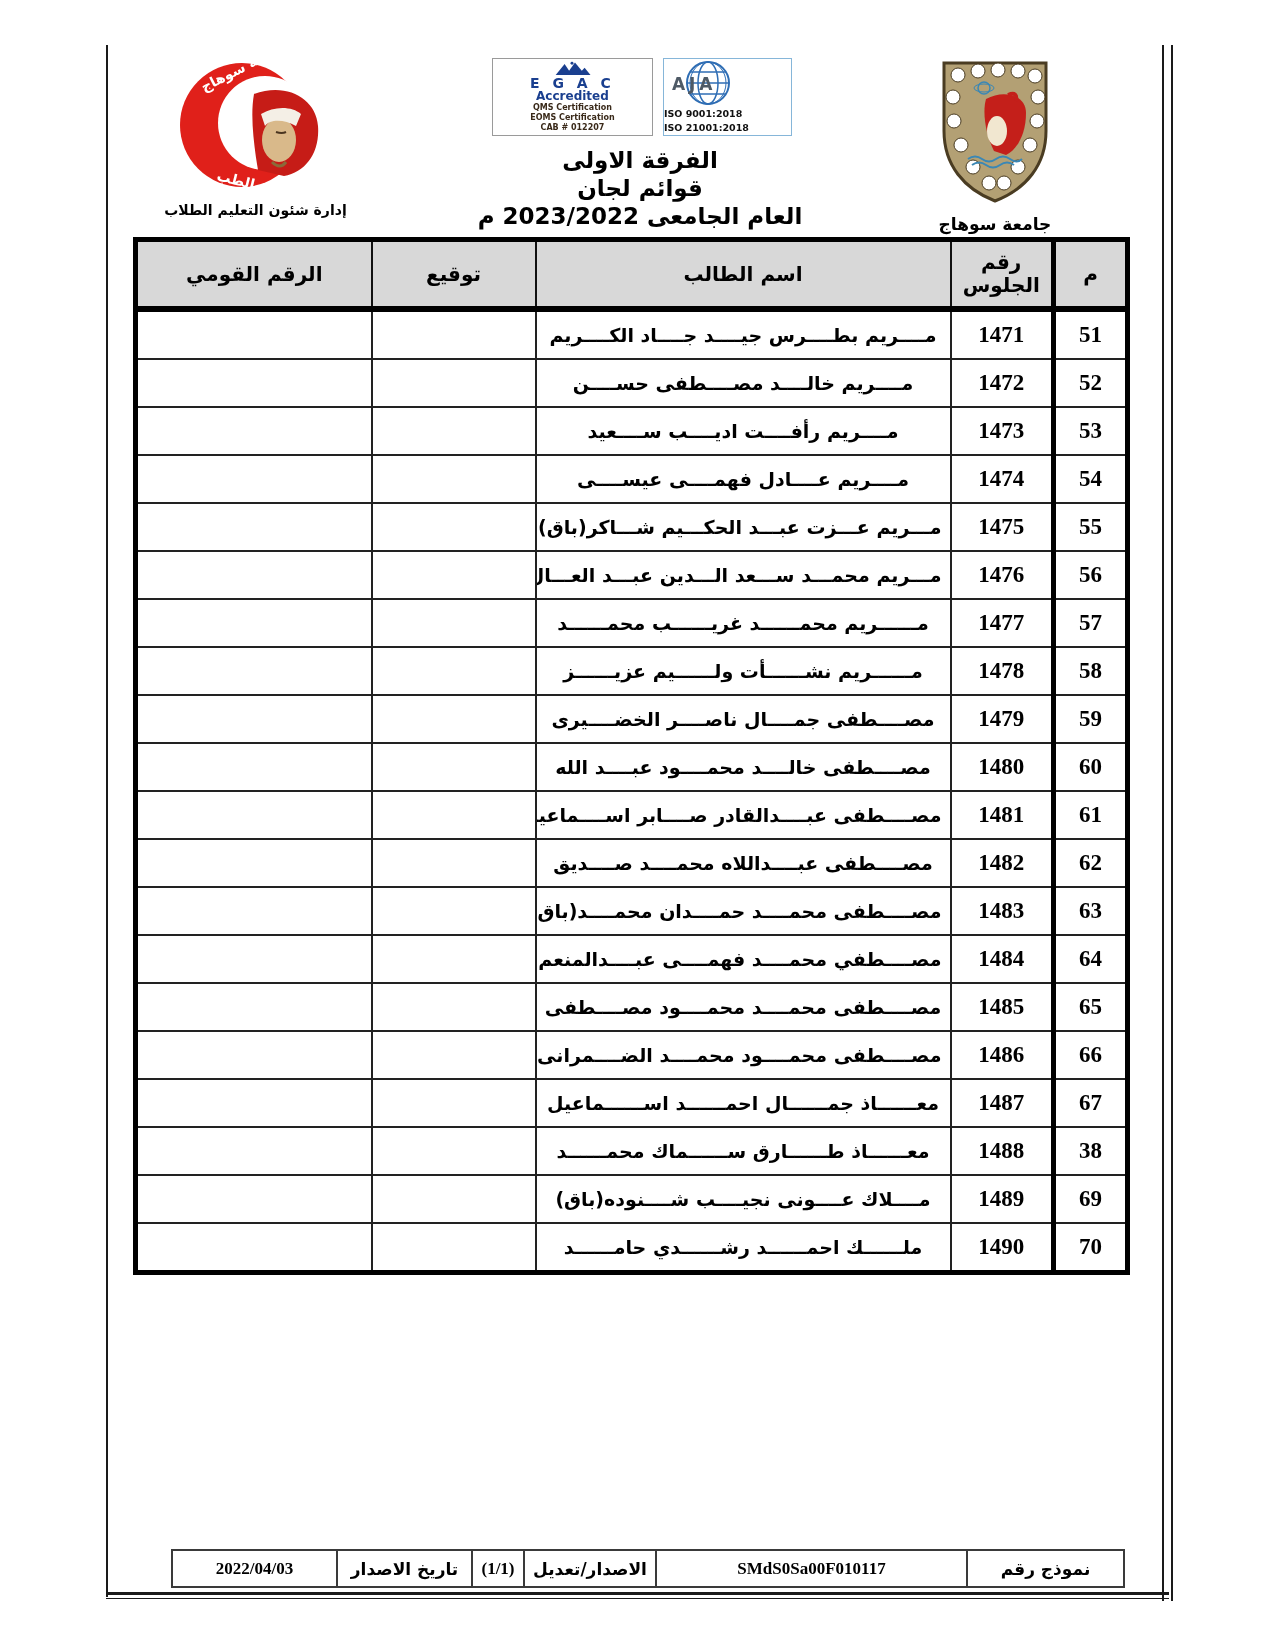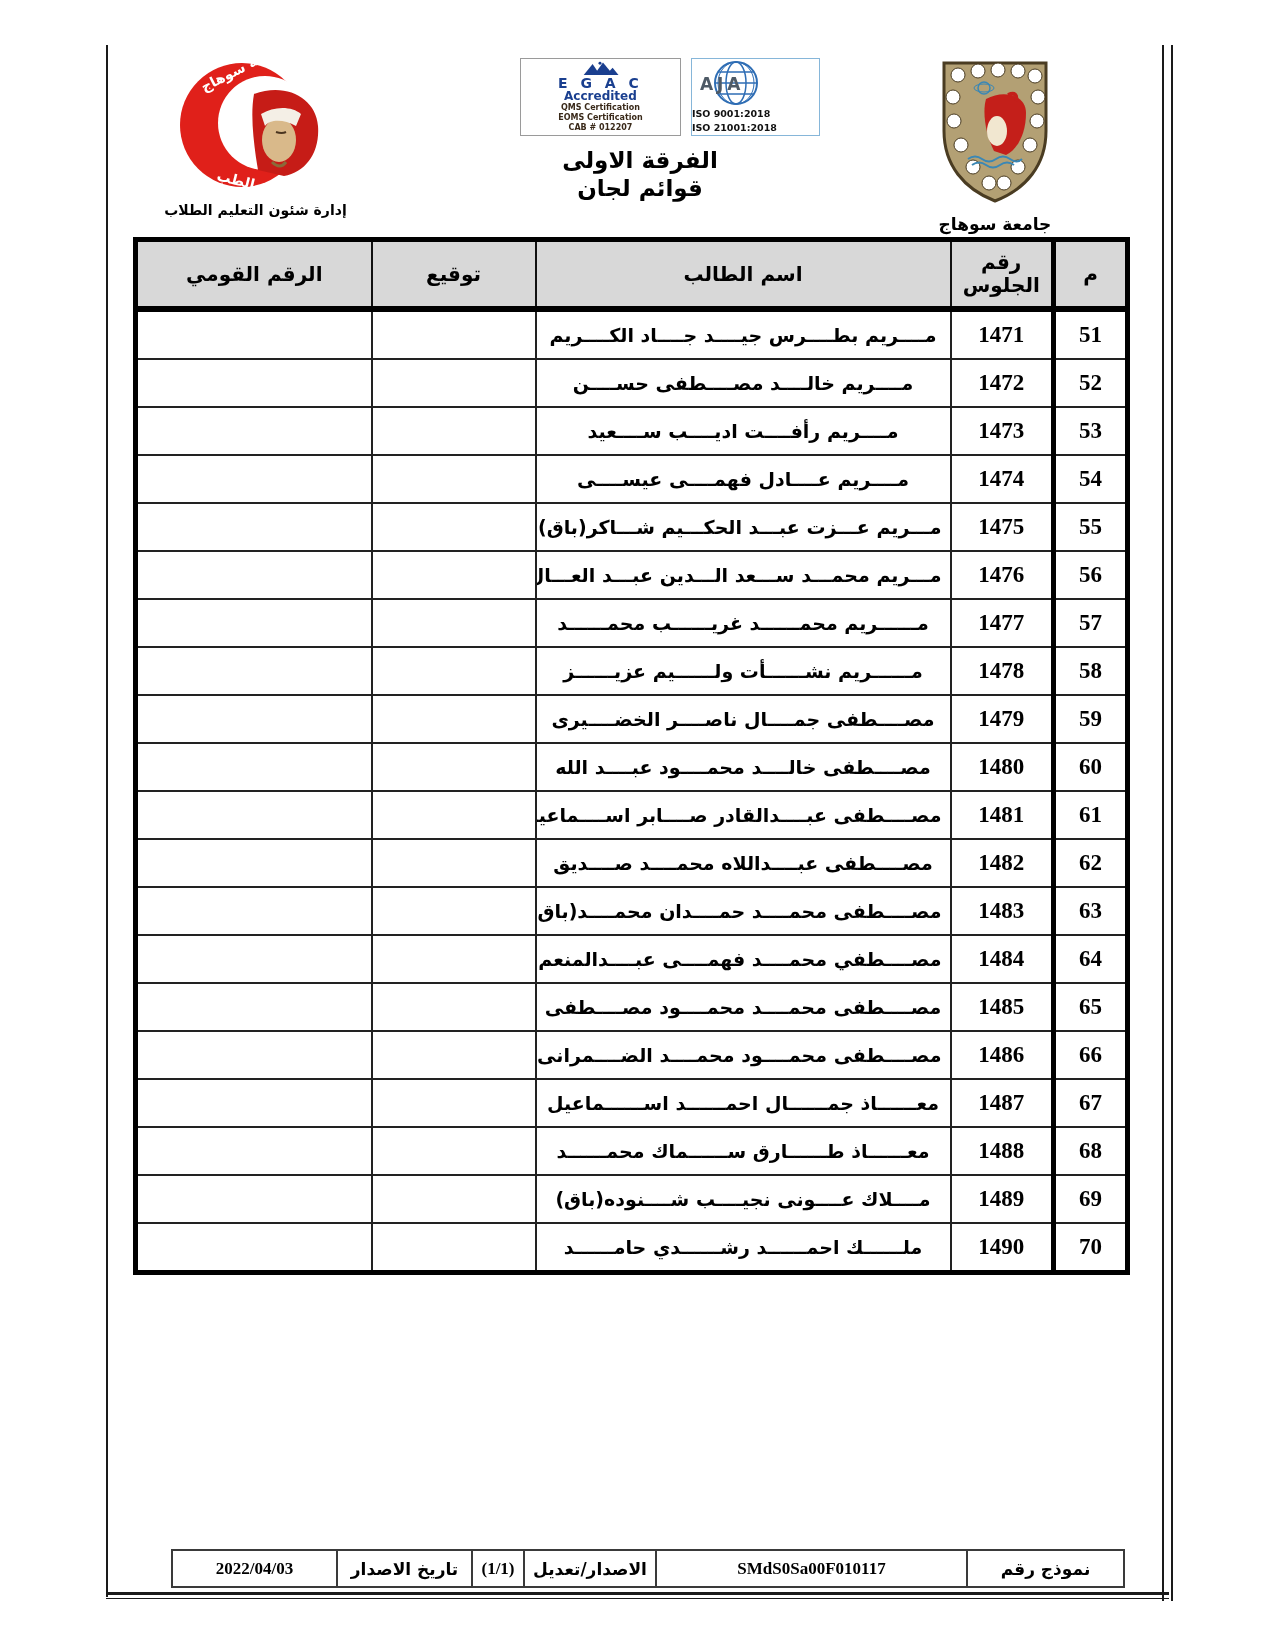--- a/index.html
+++ b/index.html
@@ -13,21 +13,21 @@
   .frame-left{position:absolute;left:106px;top:45px;width:0;height:1552px;border-left:2px solid #1a1a1a;}
   .frame-right{position:absolute;left:1162px;top:45px;width:7px;height:1556px;border-left:2px solid #1a1a1a;border-right:2px solid #1a1a1a;}
   .frame-bottom{position:absolute;left:106px;top:1592px;width:1063px;height:3px;border-top:3px solid #1a1a1a;border-bottom:1px solid #1a1a1a;}
 
   
   .hdr-left{position:absolute;left:148px;top:58px;width:215px;text-align:center;}
   .hdr-left .caption{font-weight:bold;font-size:14px;margin-top:2px;direction:rtl;}
   .hdr-right{position:absolute;left:915px;top:55px;width:160px;text-align:center;}
   .hdr-right .caption{font-weight:bold;font-size:17px;line-height:1.35;margin-top:4px;direction:rtl;}
 
-  .cert-box{position:absolute;left:520px;top:58px;width:300px;height:78px;display:flex;align-items:stretch;}
+  .cert-box{position:absolute;left:492px;top:58px;width:300px;height:78px;display:flex;align-items:stretch;}
   .egac{width:160px;border:1px solid #9a9a9a;background:#fff;display:flex;flex-direction:column;align-items:center;justify-content:center;padding:2px 0;}
   .egac .acr{color:#1a3f8f;font-weight:bold;font-size:14px;letter-spacing:4px;line-height:1;}
   .egac .accredited{color:#1a3f8f;font-weight:bold;font-size:12px;line-height:1.1;}
   .egac .small{font-size:8px;font-weight:bold;color:#3a2a1a;line-height:1.25;text-align:center;}
   .aja{width:128px;margin-left:10px;border:1px solid #86b6d9;background:#fff;display:flex;flex-direction:column;align-items:flex-start;justify-content:center;}
   .aja .globe-wrap{position:relative;width:78px;height:46px;}
   .aja .aja-word{position:absolute;left:8px;top:14px;font-weight:bold;font-size:17px;color:#4e5a66;letter-spacing:4px;}
   .aja .iso{font-size:9.5px;font-weight:bold;color:#111;line-height:1.3;margin-top:2px;}
 
   .title-block{position:absolute;left:415px;top:146px;width:450px;text-align:center;direction:rtl;}
@@ -114,20 +114,21 @@
       <span class="aja-word">AJA</span>
     </div>
     <div class="iso">ISO 9001:2018</div>
     <div class="iso">ISO 21001:2018</div>
   </div>
 </div>
 
 <div class="title-block">
   <div class="t">الفرقة الاولى</div>
   <div class="t">قوائم لجان</div>
+  <div class="t">العام الجامعى 2023/2022 م</div>
 </div>
 
 <div class="hdr-right">
   <span>
     <svg width="122" height="150" viewBox="0 0 122 150">
       <path d="M10 8 H112 V76 C112 110 92 134 61 146 C30 134 10 110 10 76 Z" fill="#b3a074" stroke="#4a3c22" stroke-width="3"></path>
       <circle cx="24" cy="20" r="7" fill="#fff" stroke="#4a3c22"></circle>
       <circle cx="44" cy="16" r="7" fill="#fff" stroke="#4a3c22"></circle>
       <circle cx="64" cy="15" r="7" fill="#fff" stroke="#4a3c22"></circle>
       <circle cx="84" cy="16" r="7" fill="#fff" stroke="#4a3c22"></circle>
@@ -288,21 +289,21 @@
         <td class="cell-national-id"></td>
       </tr>
       <tr>
         <td class="cell-index num col-index-b">67</td>
         <td class="cell-seat num">1487</td>
         <td class="cell-name">معــــــاذ جمــــــال احمــــــد اســــــماعيل</td>
         <td class="cell-signature"></td>
         <td class="cell-national-id"></td>
       </tr>
       <tr>
-        <td class="cell-index num col-index-b">68</td>
+        <td class="cell-index num col-index-b">38</td>
         <td class="cell-seat num">1488</td>
         <td class="cell-name">معــــــاذ طــــــارق ســــــماك محمــــــد</td>
         <td class="cell-signature"></td>
         <td class="cell-national-id"></td>
       </tr>
       <tr>
         <td class="cell-index num col-index-b">69</td>
         <td class="cell-seat num">1489</td>
         <td class="cell-name">مــــلاك عــــونى نجيــــب شــــنوده(باق)</td>
         <td class="cell-signature"></td>

